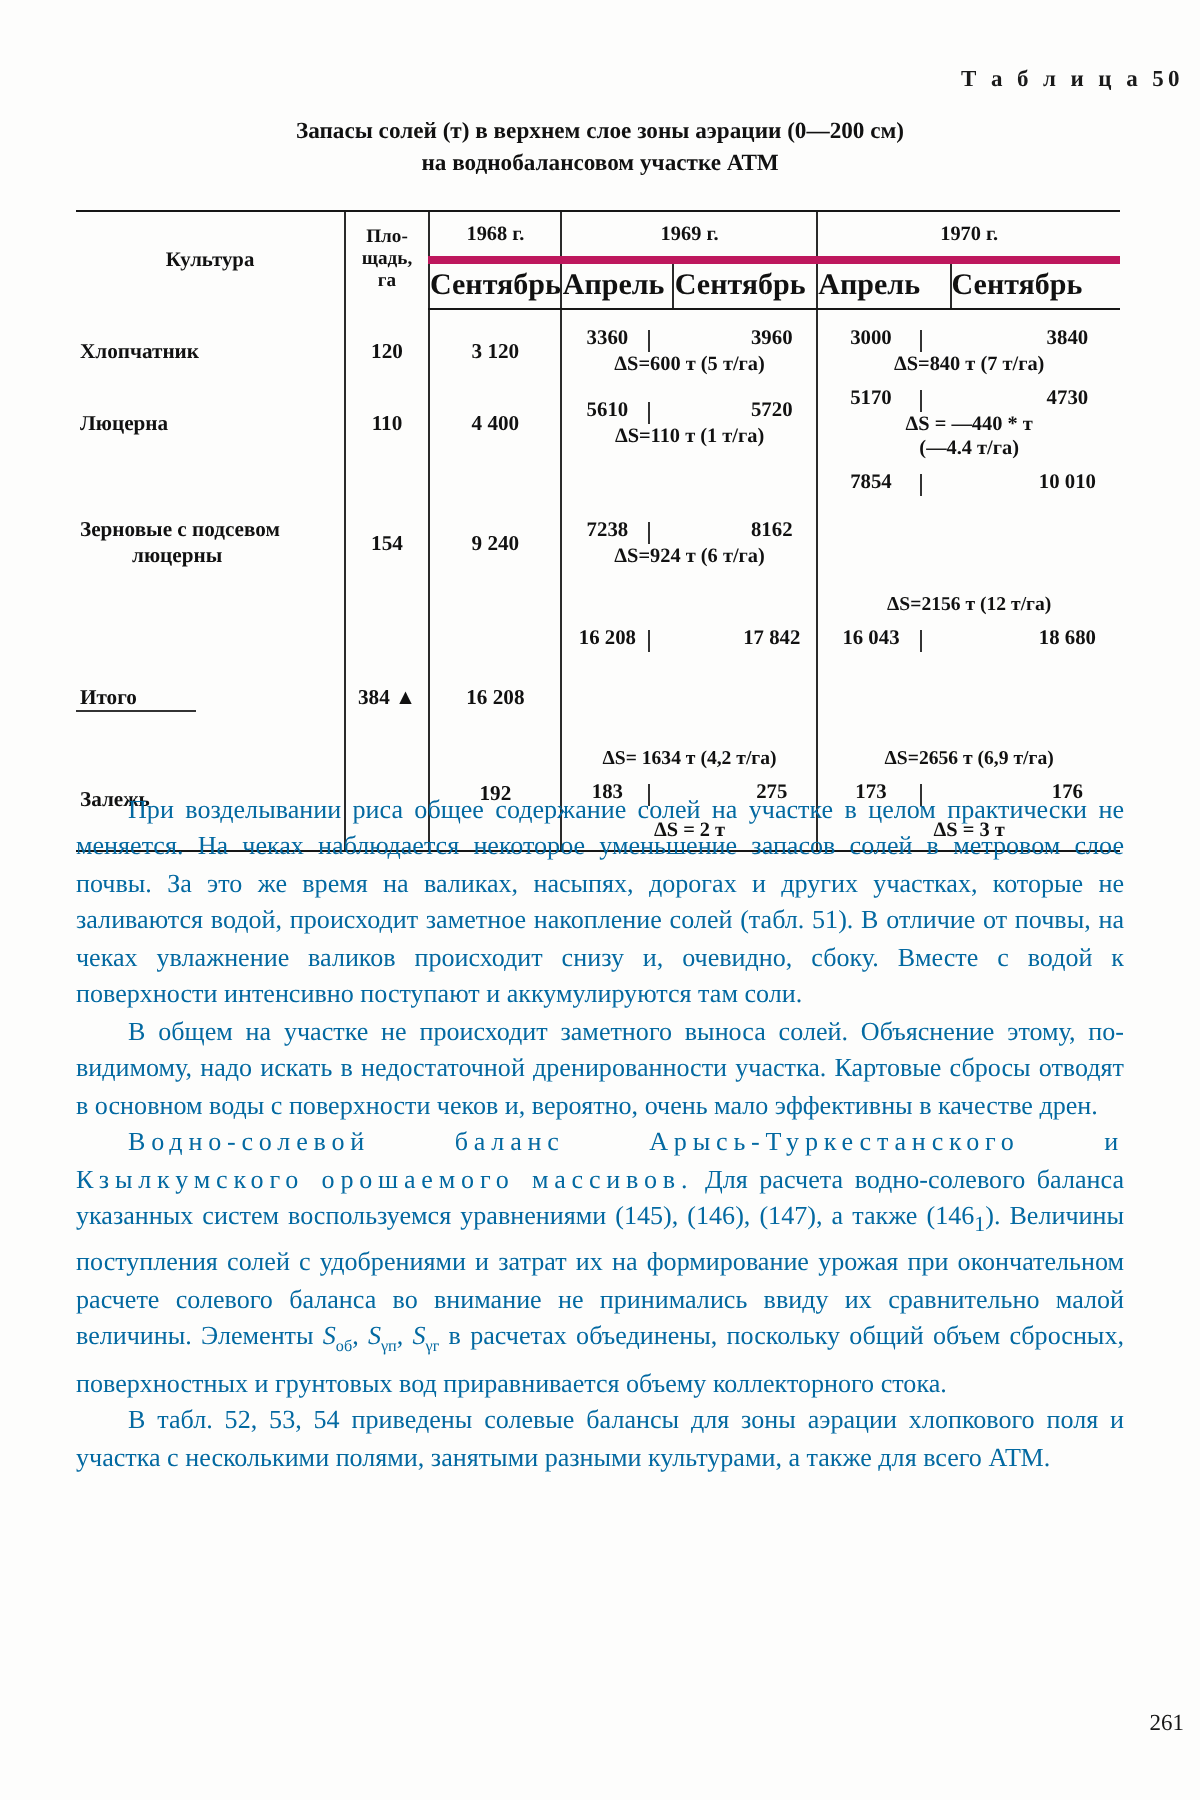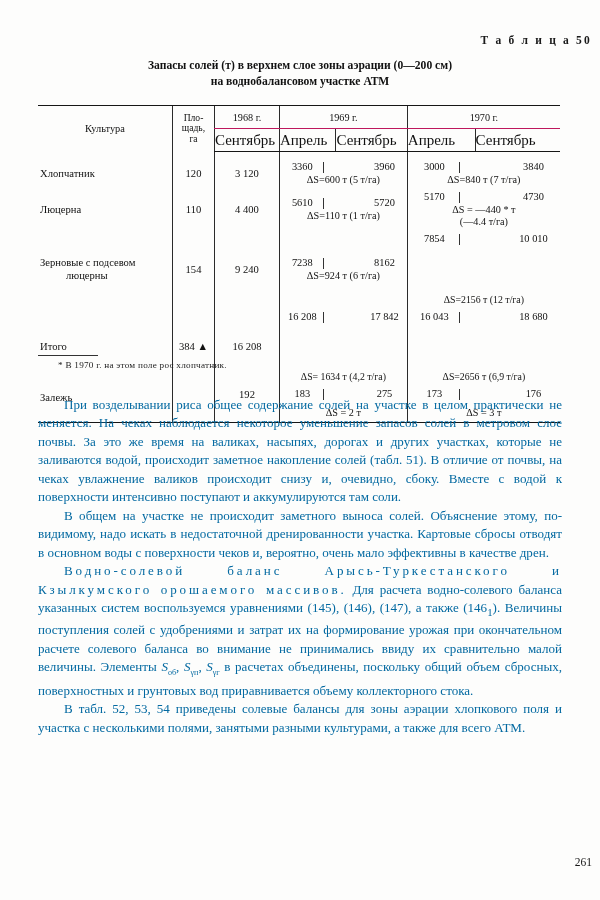--- a/index.html
+++ b/index.html
@@ -50,25 +50,25 @@
     left: 38px;
     top: 105px;
     width: 522px;
     border-collapse: collapse;
     font-size: 10.4px;
     color: #111;
   }
   .saltbl td, .saltbl th {
     padding: 0;
     vertical-align: middle;
-    font-weight: 400;
+    font-weight: 700;
   }
   .rule-top { border-top: 1.6px solid #161616; }
   .rule-bot { border-bottom: 1.6px solid #161616; }
-  .rule-thin-bot { border-bottom: 1px solid #be185d; }
+  .rule-thin-bot { border-bottom: 4px solid #be185d; }
   .vl { border-left: 1px solid #2a2a2a; }
 
   .hdr-cell {
     text-align: center;
     height: 22px;
     font-size: 10.2px;
   }
   .hdr-cult {
     text-align: center;
     font-size: 10.4px;
@@ -324,21 +324,20 @@
             <span>176</span>
           </div>
           <div class="delta" style="margin-top:6px;">ΔS = 3 т</div>
         </td>
       </tr>
     </tbody>
   </table>
 
   <div class="footnote">
     <div class="fn-rule"></div>
-    <div class="fn-txt">* В 1970 г. на этом поле рос хлопчатник.</div>
   </div>
 
   <div class="body">
     <p>При возделывании риса общее содержание солей на участке в целом практически не меняется. На чеках наблюдается некоторое уменьшение запасов солей в метровом слое почвы. За это же время на валиках, насыпях, дорогах и других участках, которые не заливаются водой, происходит заметное накопление солей (табл. 51). В отличие от почвы, на чеках увлажнение валиков происходит снизу и, очевидно, сбоку. Вместе с водой к поверхности интенсивно поступают и аккумулируются там соли.</p>
     <p>В общем на участке не происходит заметного выноса солей. Объяснение этому, по-видимому, надо искать в недостаточной дренированности участка. Картовые сбросы отводят в основном воды с поверхности чеков и, вероятно, очень мало эффективны в качестве дрен.</p>
     <p>
       <span class="sp">Водно-солевой баланс Арысь-Туркестанского и Кзылкумского орошаемого массивов.</span><span> Для расчета водно-солевого баланса указанных систем воспользуемся уравнениями (145), (146), (147), а также (146</span><sub>1</sub><span>). Величины поступления солей с удобрениями и затрат их на формирование урожая при окончательном расчете солевого баланса во внимание не принимались ввиду их сравнительно малой величины. Элементы </span><span class="var"><span>S</span><sub>об</sub></span><span>, </span><span class="var"><span>S</span><sub>γп</sub></span><span>, </span><span class="var"><span>S</span><sub>γг</sub></span><span> в расчетах объединены, поскольку общий объем сбросных, поверхностных и грунтовых вод приравнивается объему коллекторного стока.</span>
     </p>
     <p>В табл. 52, 53, 54 приведены солевые балансы для зоны аэрации хлопкового поля и участка с несколькими полями, занятыми разными культурами, а также для всего АТМ.</p>
   </div>

